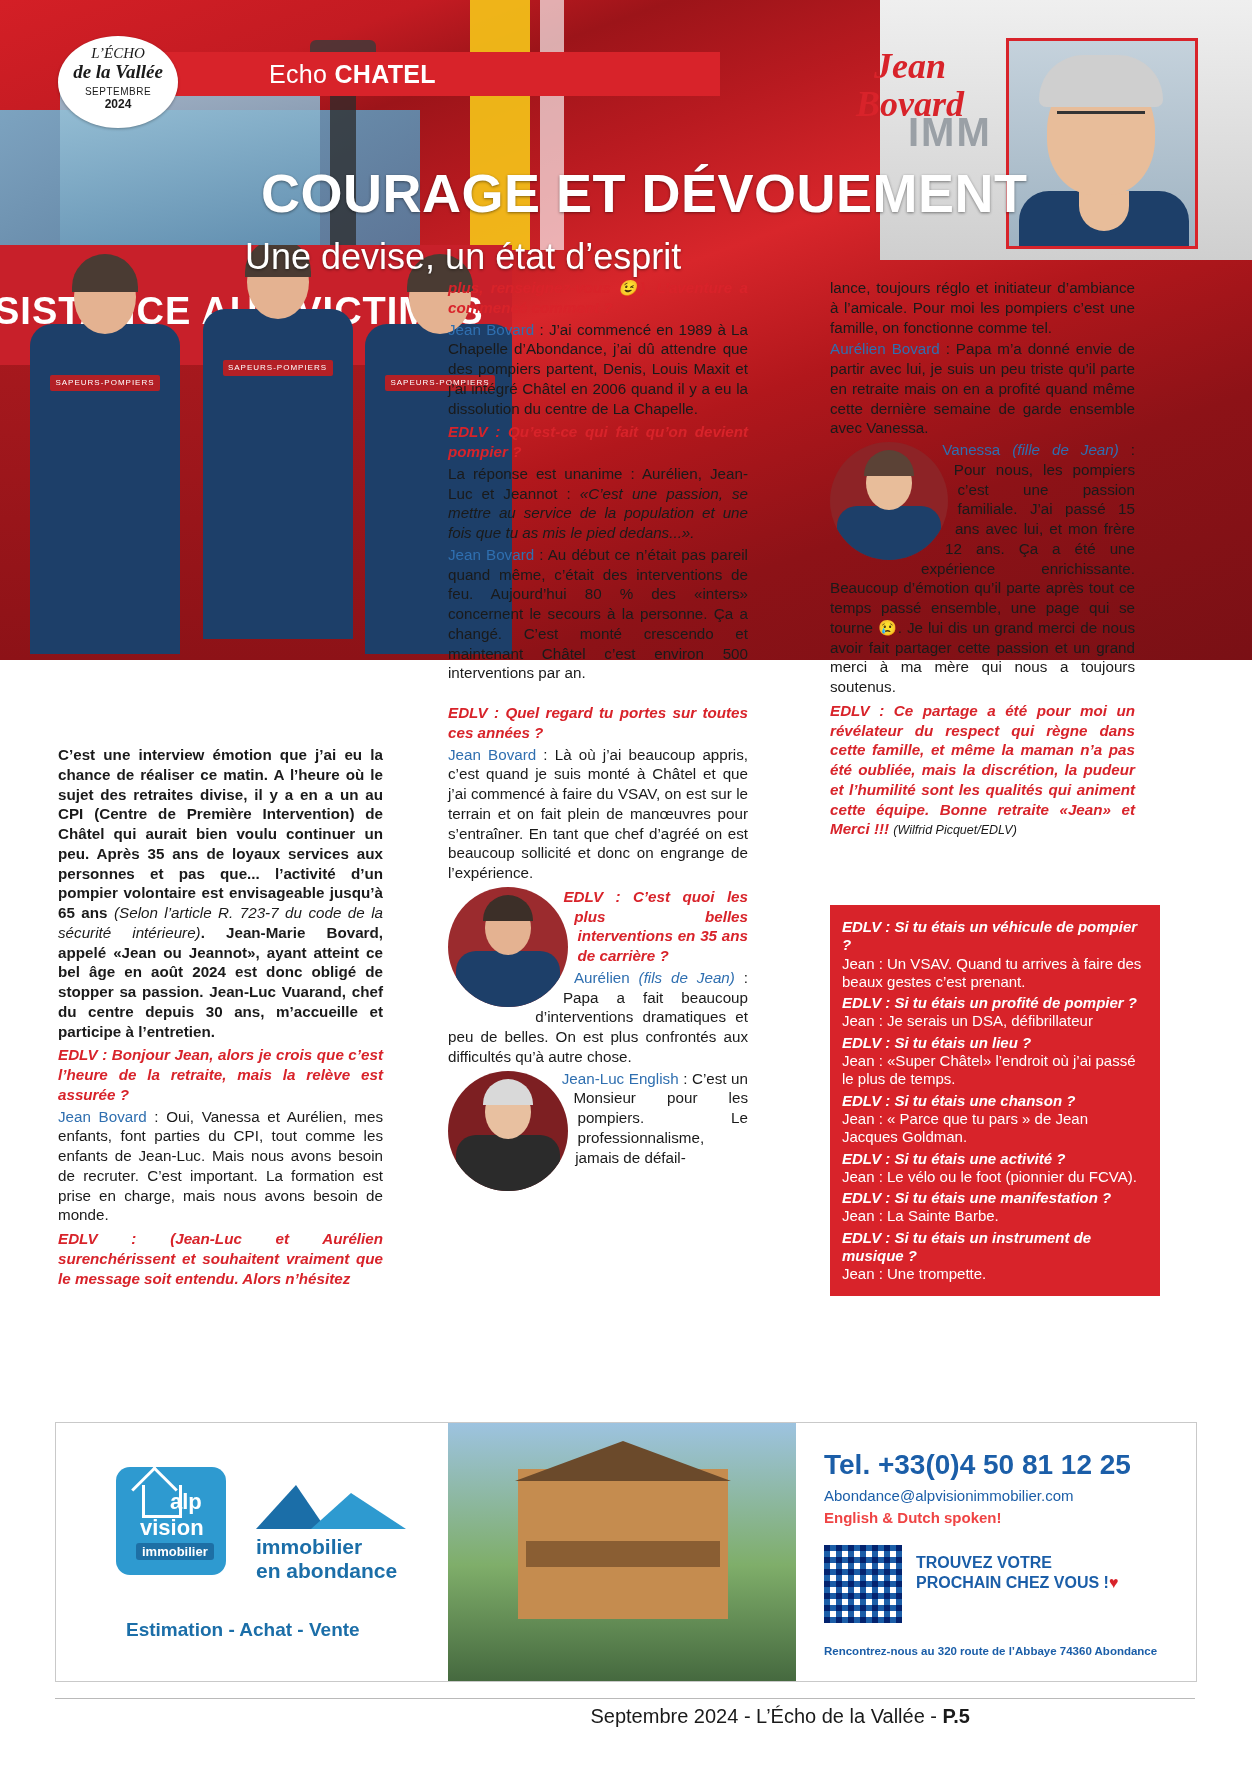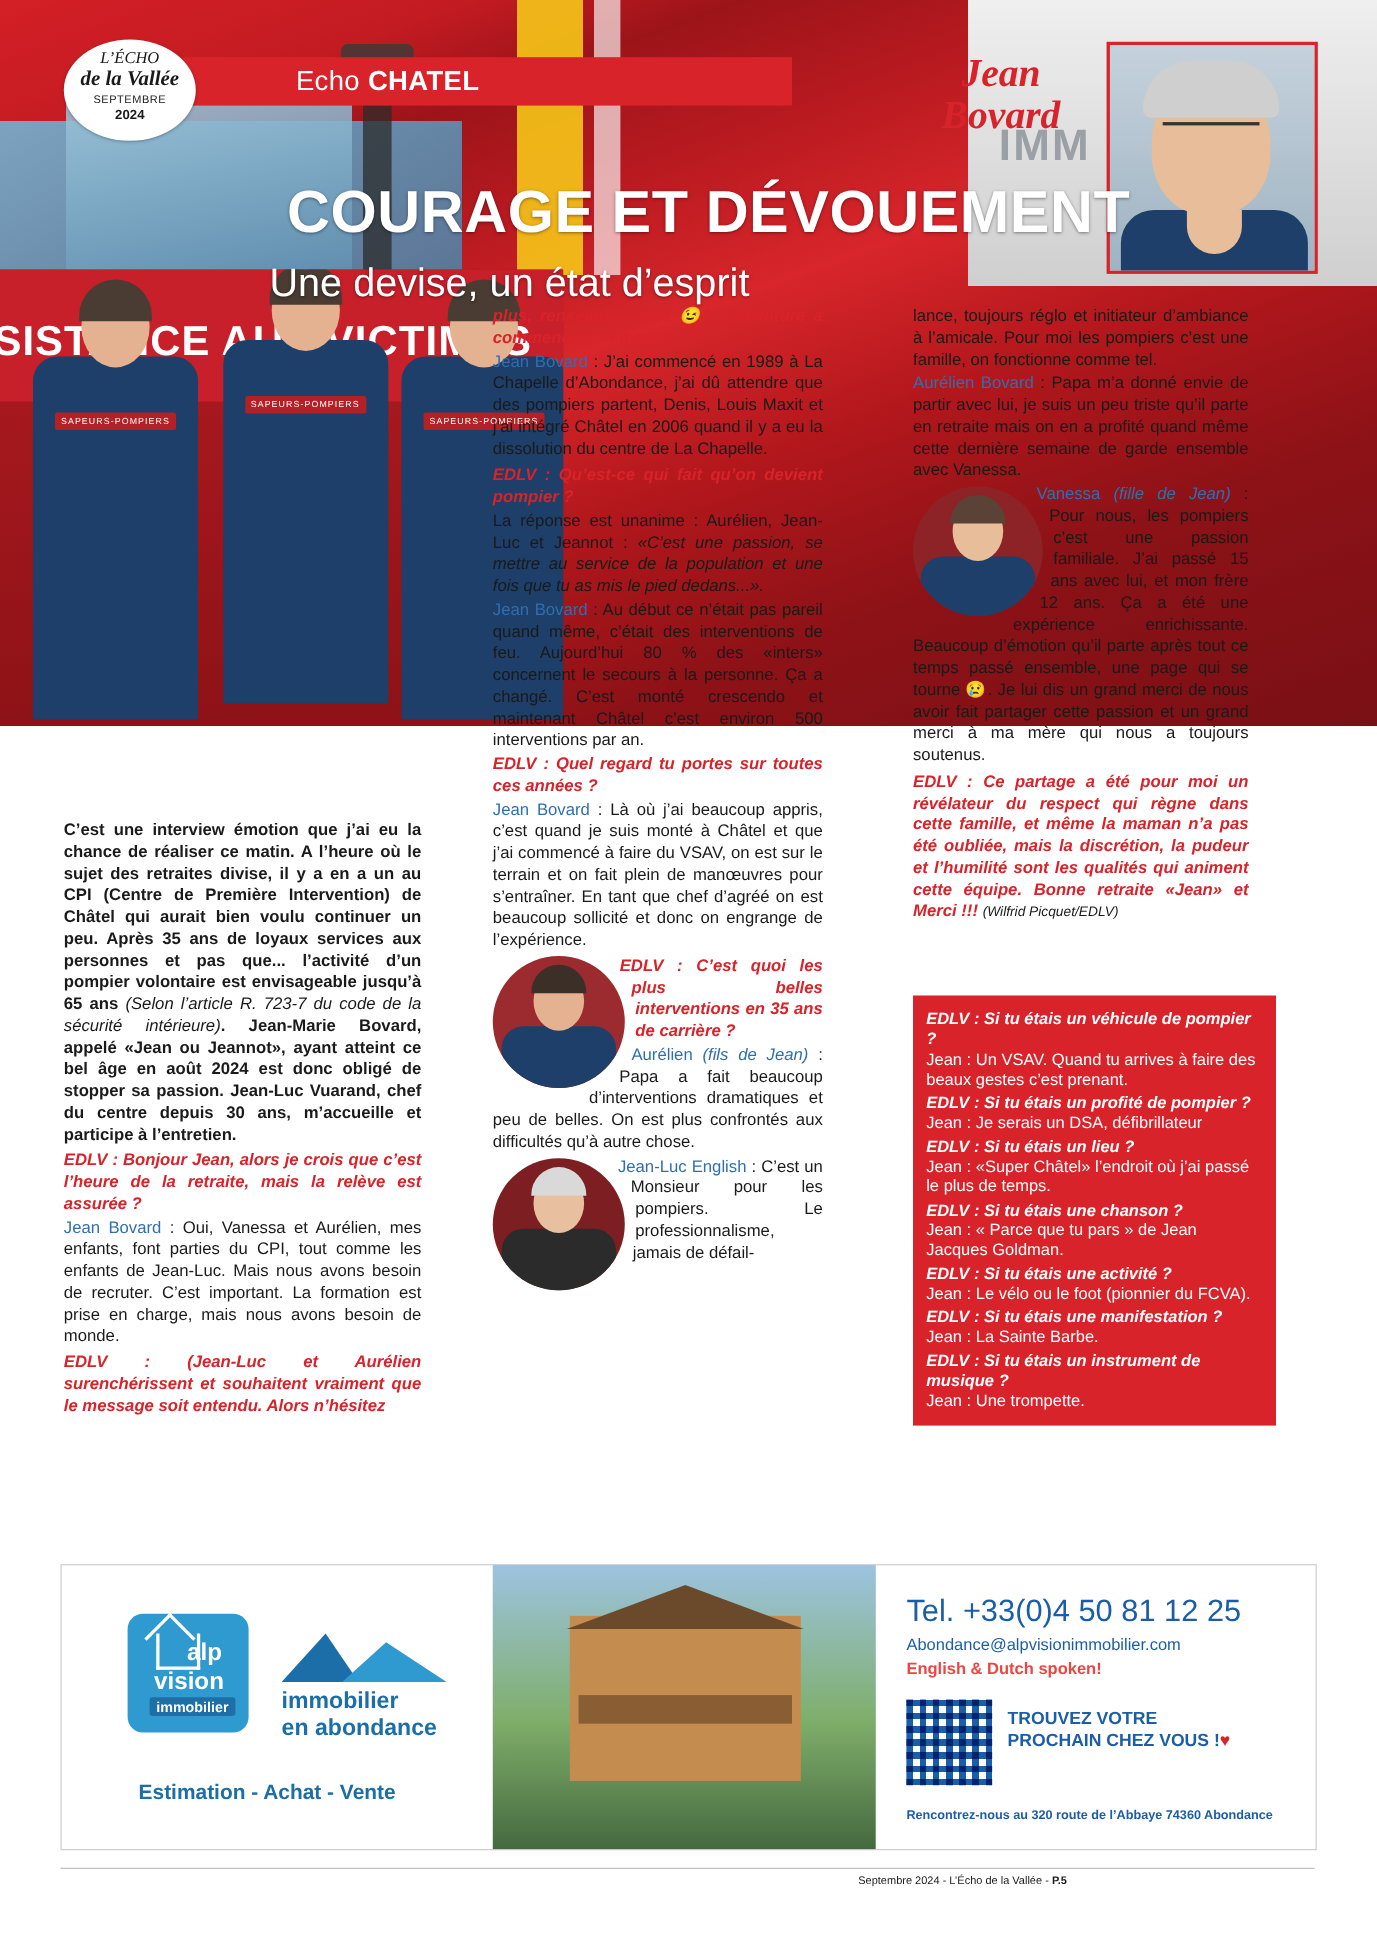--- a/index.html
+++ b/index.html
@@ -108,31 +108,31 @@
   .alp-logo .t3{position:absolute;left:20px;top:76px;color:#fff;font-size:13px;font-weight:bold;background:#1d6fa5;padding:1px 6px;border-radius:3px;}
   .mount{position:absolute;left:200px;top:54px;width:150px;height:52px;}
   .ad-sub{position:absolute;left:200px;top:112px;width:180px;color:#1b6ea8;font-size:21px;font-weight:bold;line-height:1.15;}
   .ad-est{position:absolute;left:70px;top:196px;color:#1b6ea8;font-size:19px;font-weight:bold;}
   .ad-photo{position:absolute;left:392px;top:0;width:348px;height:258px;overflow:hidden;background:linear-gradient(180deg,#8fb7d8,#4f7d5a);}
   .ad-photo .sky{position:absolute;inset:0;background:linear-gradient(180deg,#9dc3e0 0%,#7fae6a 55%,#45693f 100%);}
   .ad-photo .chalet{position:absolute;left:70px;top:46px;width:210px;height:150px;background:#c58c4f;}
   .ad-photo .roof{position:absolute;left:40px;top:18px;width:270px;height:40px;background:#6b4a2b;clip-path:polygon(10% 100%,50% 0,90% 100%);}
   .ad-photo .balc{position:absolute;left:78px;top:118px;width:194px;height:26px;background:#8a5e33;}
   .ad-right{position:absolute;left:742px;top:0;width:398px;height:258px;}
-  .tel{position:absolute;left:26px;top:26px;color:#1b5ea8;font-size:28px;font-weight:normal;}
+  .tel{position:absolute;left:26px;top:26px;color:#1b5ea8;font-size:28px;font-weight:bold;}
   .mail{position:absolute;left:26px;top:64px;color:#1b5ea8;font-size:15px;}
   .spoken{position:absolute;left:26px;top:86px;color:#ef4444;font-size:15px;font-weight:bold;}
   .qr{position:absolute;left:26px;top:122px;width:78px;height:78px;background:
      repeating-linear-gradient(90deg,#1b5ea8 0 6px,#fff 6px 12px),
      repeating-linear-gradient(0deg,#1b5ea8 0 6px,transparent 6px 12px);background-blend-mode:multiply;}
   .qr-txt{position:absolute;left:118px;top:130px;color:#1b5ea8;font-size:16px;font-weight:bold;line-height:1.25;}
   .rencontre{position:absolute;left:26px;top:222px;color:#1b5ea8;font-size:11.5px;font-weight:bold;}
 
   
-  .footer{position:absolute;left:0;top:1705px;width:1028px;text-align:right;padding-right:58px;box-sizing:border-box;font-size:10px;}
+  .footer{position:absolute;left:0;top:1705px;width:1028px;text-align:right;padding-right:58px;box-sizing:border-box;font-size:20px;}
   .footer b{font-weight:bold;}
   .rule{position:absolute;left:55px;top:1698px;width:1140px;height:1px;background:#b9b9b9;}
 </style>
 </head>
 <body>
 
 <div class="hero">
   <div class="hero-bg"></div>
   <div class="hero-glass"></div>
   <div class="hero-glass2"></div>
@@ -206,21 +206,21 @@
   <p style="margin-top:2px"><span class="blue">Jean Bovard</span><span> : Oui, Vanessa et Aurélien, mes enfants, font parties du CPI, tout comme les enfants de Jean-Luc. Mais nous avons besoin de recruter. C’est important. La formation est prise en charge, mais nous avons besoin de monde.</span></p>
   <p class="red-italic" style="margin-top:4px">EDLV : (Jean-Luc et Aurélien surenchérissent et souhaitent vraiment que le message soit entendu. Alors n’hésitez</p>
 </div>
 
 <div class="col c2">
   <p class="red-italic">plus, renseignez-vous 😉). L’aventure a commencé comment ?</p>
   <p style="margin-top:2px"><span class="blue">Jean Bovard</span><span> : J’ai commencé en 1989 à La Chapelle d’Abondance, j’ai dû attendre que des pompiers partent, Denis, Louis Maxit et j’ai intégré Châtel en 2006 quand il y a eu la dissolution du centre de La Chapelle.</span></p>
   <p class="red-italic" style="margin-top:4px">EDLV : Qu’est-ce qui fait qu’on devient pompier ?</p>
   <p style="margin-top:2px"><span>La réponse est unanime : Aurélien, Jean-Luc et Jeannot : </span><span class="ital">«C’est une passion, se mettre au service de la population et une fois que tu as mis le pied dedans...».</span></p>
   <p style="margin-top:2px"><span class="blue">Jean Bovard</span><span> : Au début ce n’était pas pareil quand même, c’était des interventions de feu. Aujourd’hui 80 % des «inters» concernent le secours à la personne. Ça a changé. C’est monté crescendo et maintenant Châtel c’est environ 500 interventions par an.</span></p>
-  <p class="red-italic" style="margin-top:2px">EDLV : Quel regard tu portes sur toutes ces années ?</p>
+  <p class="red-italic" style="margin-top:20px">EDLV : Quel regard tu portes sur toutes ces années ?</p>
   <p style="margin-top:2px"><span class="blue">Jean Bovard</span><span> : Là où j’ai beaucoup appris, c’est quand je suis monté à Châtel et que j’ai commencé à faire du VSAV, on est sur le terrain et on fait plein de manœuvres pour s’entraîner. En tant que chef d’agréé on est beaucoup sollicité et donc on engrange de l’expérience.</span></p>
 
   <div class="circle-img float-l" style="width:120px;height:120px;">
     <div class="body"></div>
       <div class="head"></div>
       <div class="hair"></div>
   </div>
   <p class="red-italic" style="margin-top:4px">EDLV : C’est quoi les plus belles interventions en 35 ans de carrière ?</p>
   <p style="margin-top:2px"><span class="blue">Aurélien </span><span class="blue ital">(fils de Jean)</span><span> : Papa a fait beaucoup d’interventions dramatiques et peu de belles. On est plus confrontés aux difficultés qu’à autre chose.</span></p>
 

